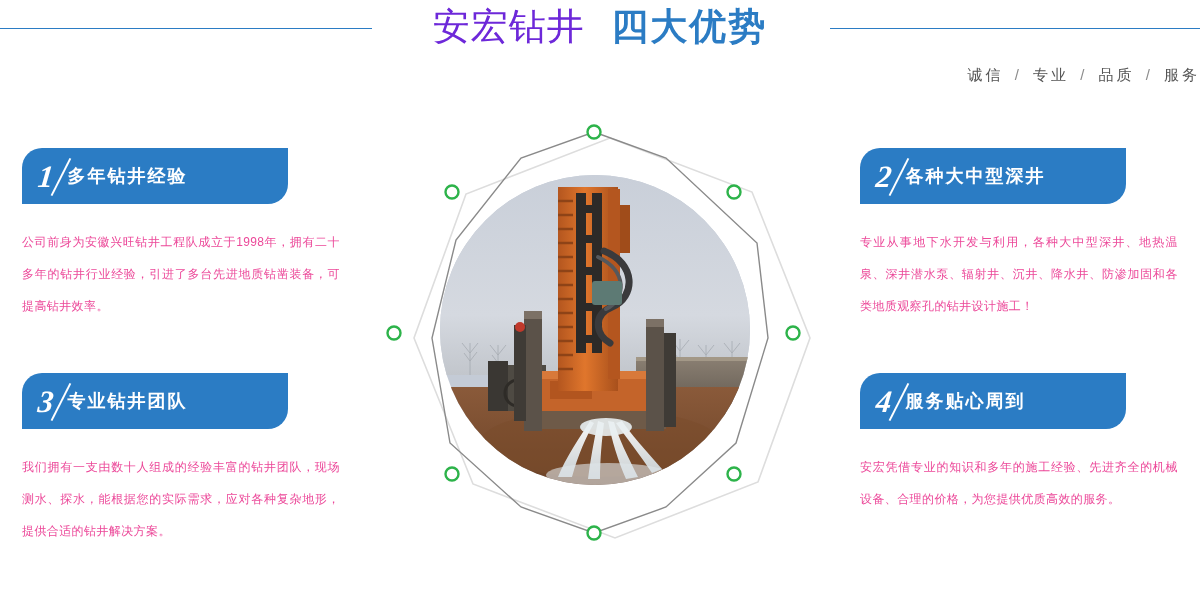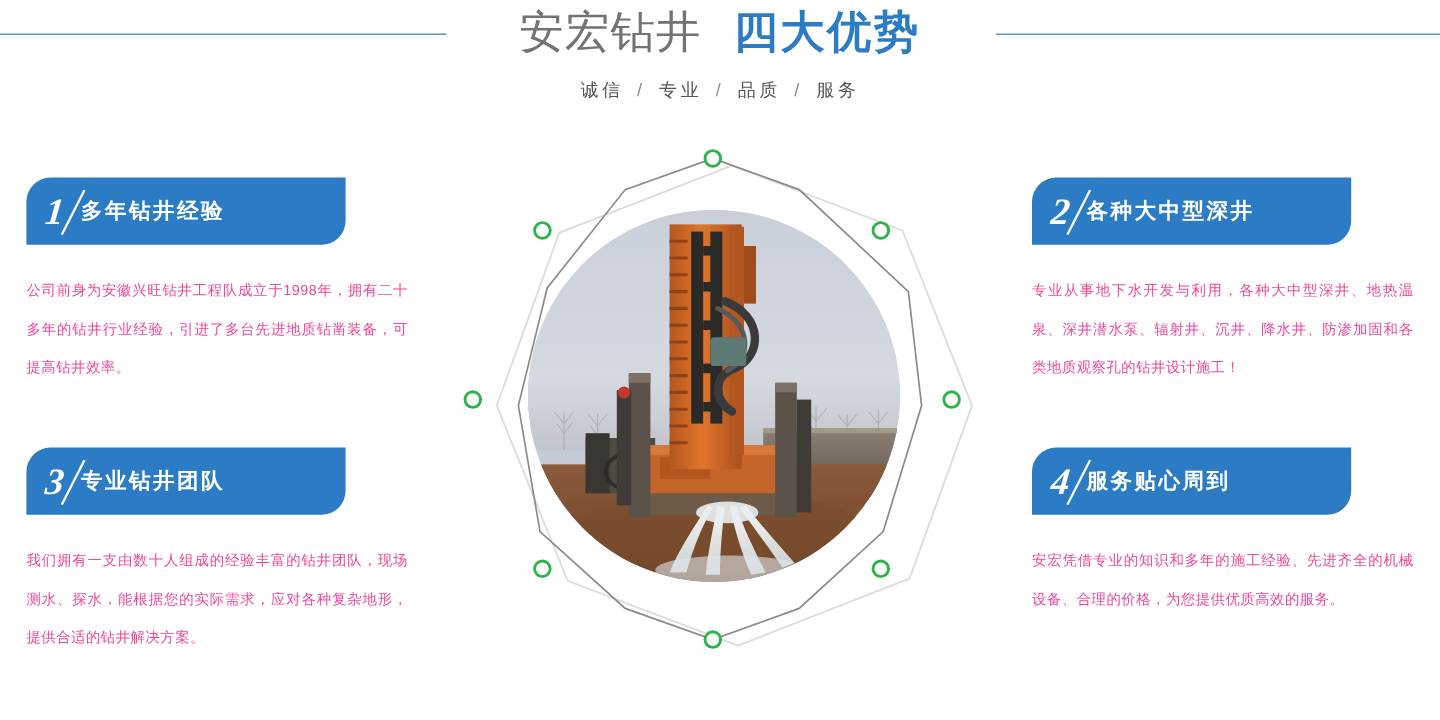--- a/index.html
+++ b/index.html
@@ -43,38 +43,38 @@
     position: absolute;
     left: 0;
     top: 8px;
     width: 1200px;
     text-align: center;
     white-space: nowrap;
     line-height: 1;
   }
   .title-main {
     font-size: 37px;
-    color: #737373;
+    color: #6d28d9;
     letter-spacing: 1px;
     font-weight: 400;
   }
   .title-accent {
     font-size: 37px;
     color: #2b7cc4;
     font-weight: 700;
     letter-spacing: 2px;
     margin-left: 22px;
     margin-top: 20px;
   }
   .subtitle {
     position: absolute;
     left: 0;
     top: 66px;
     width: 1200px;
-    text-align: center;
+    text-align: right;
     font-size: 15px;
     color: #555555;
     letter-spacing: 3px;
     white-space: nowrap;
   }
   .subtitle .sep { color: #8c8c8c; margin: 0 4px; }
 
   
   .card {
     position: absolute;

